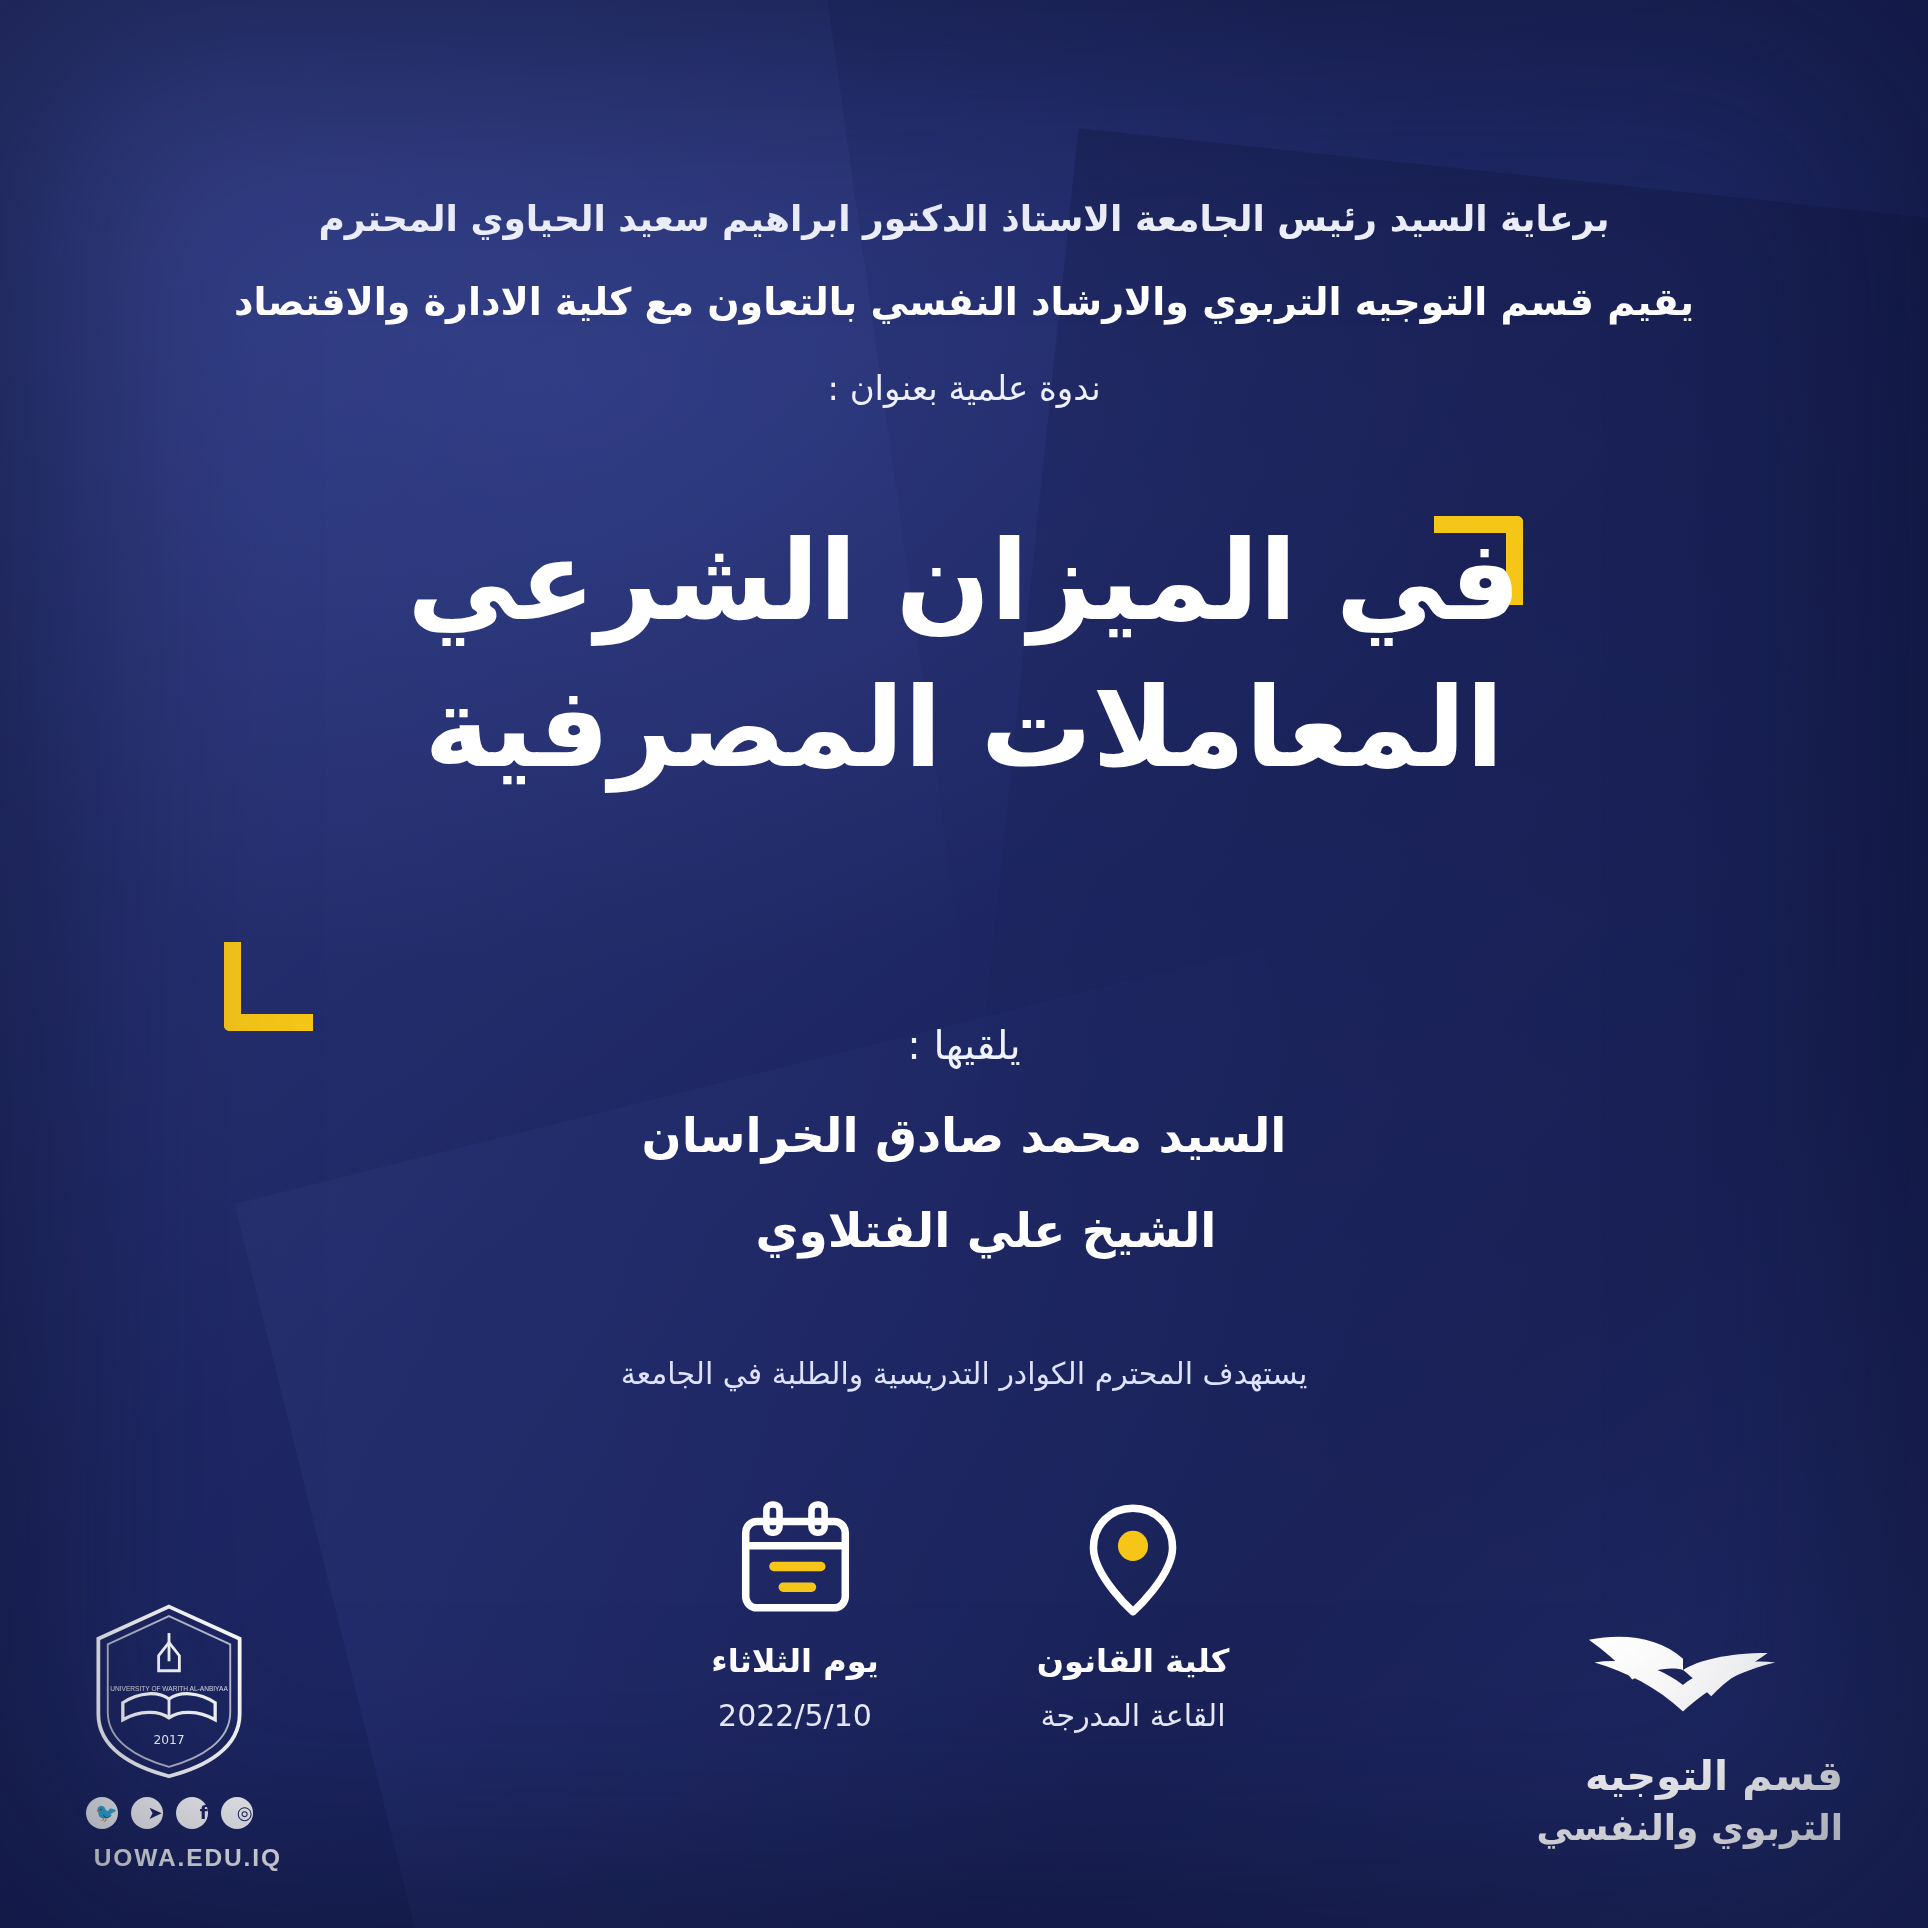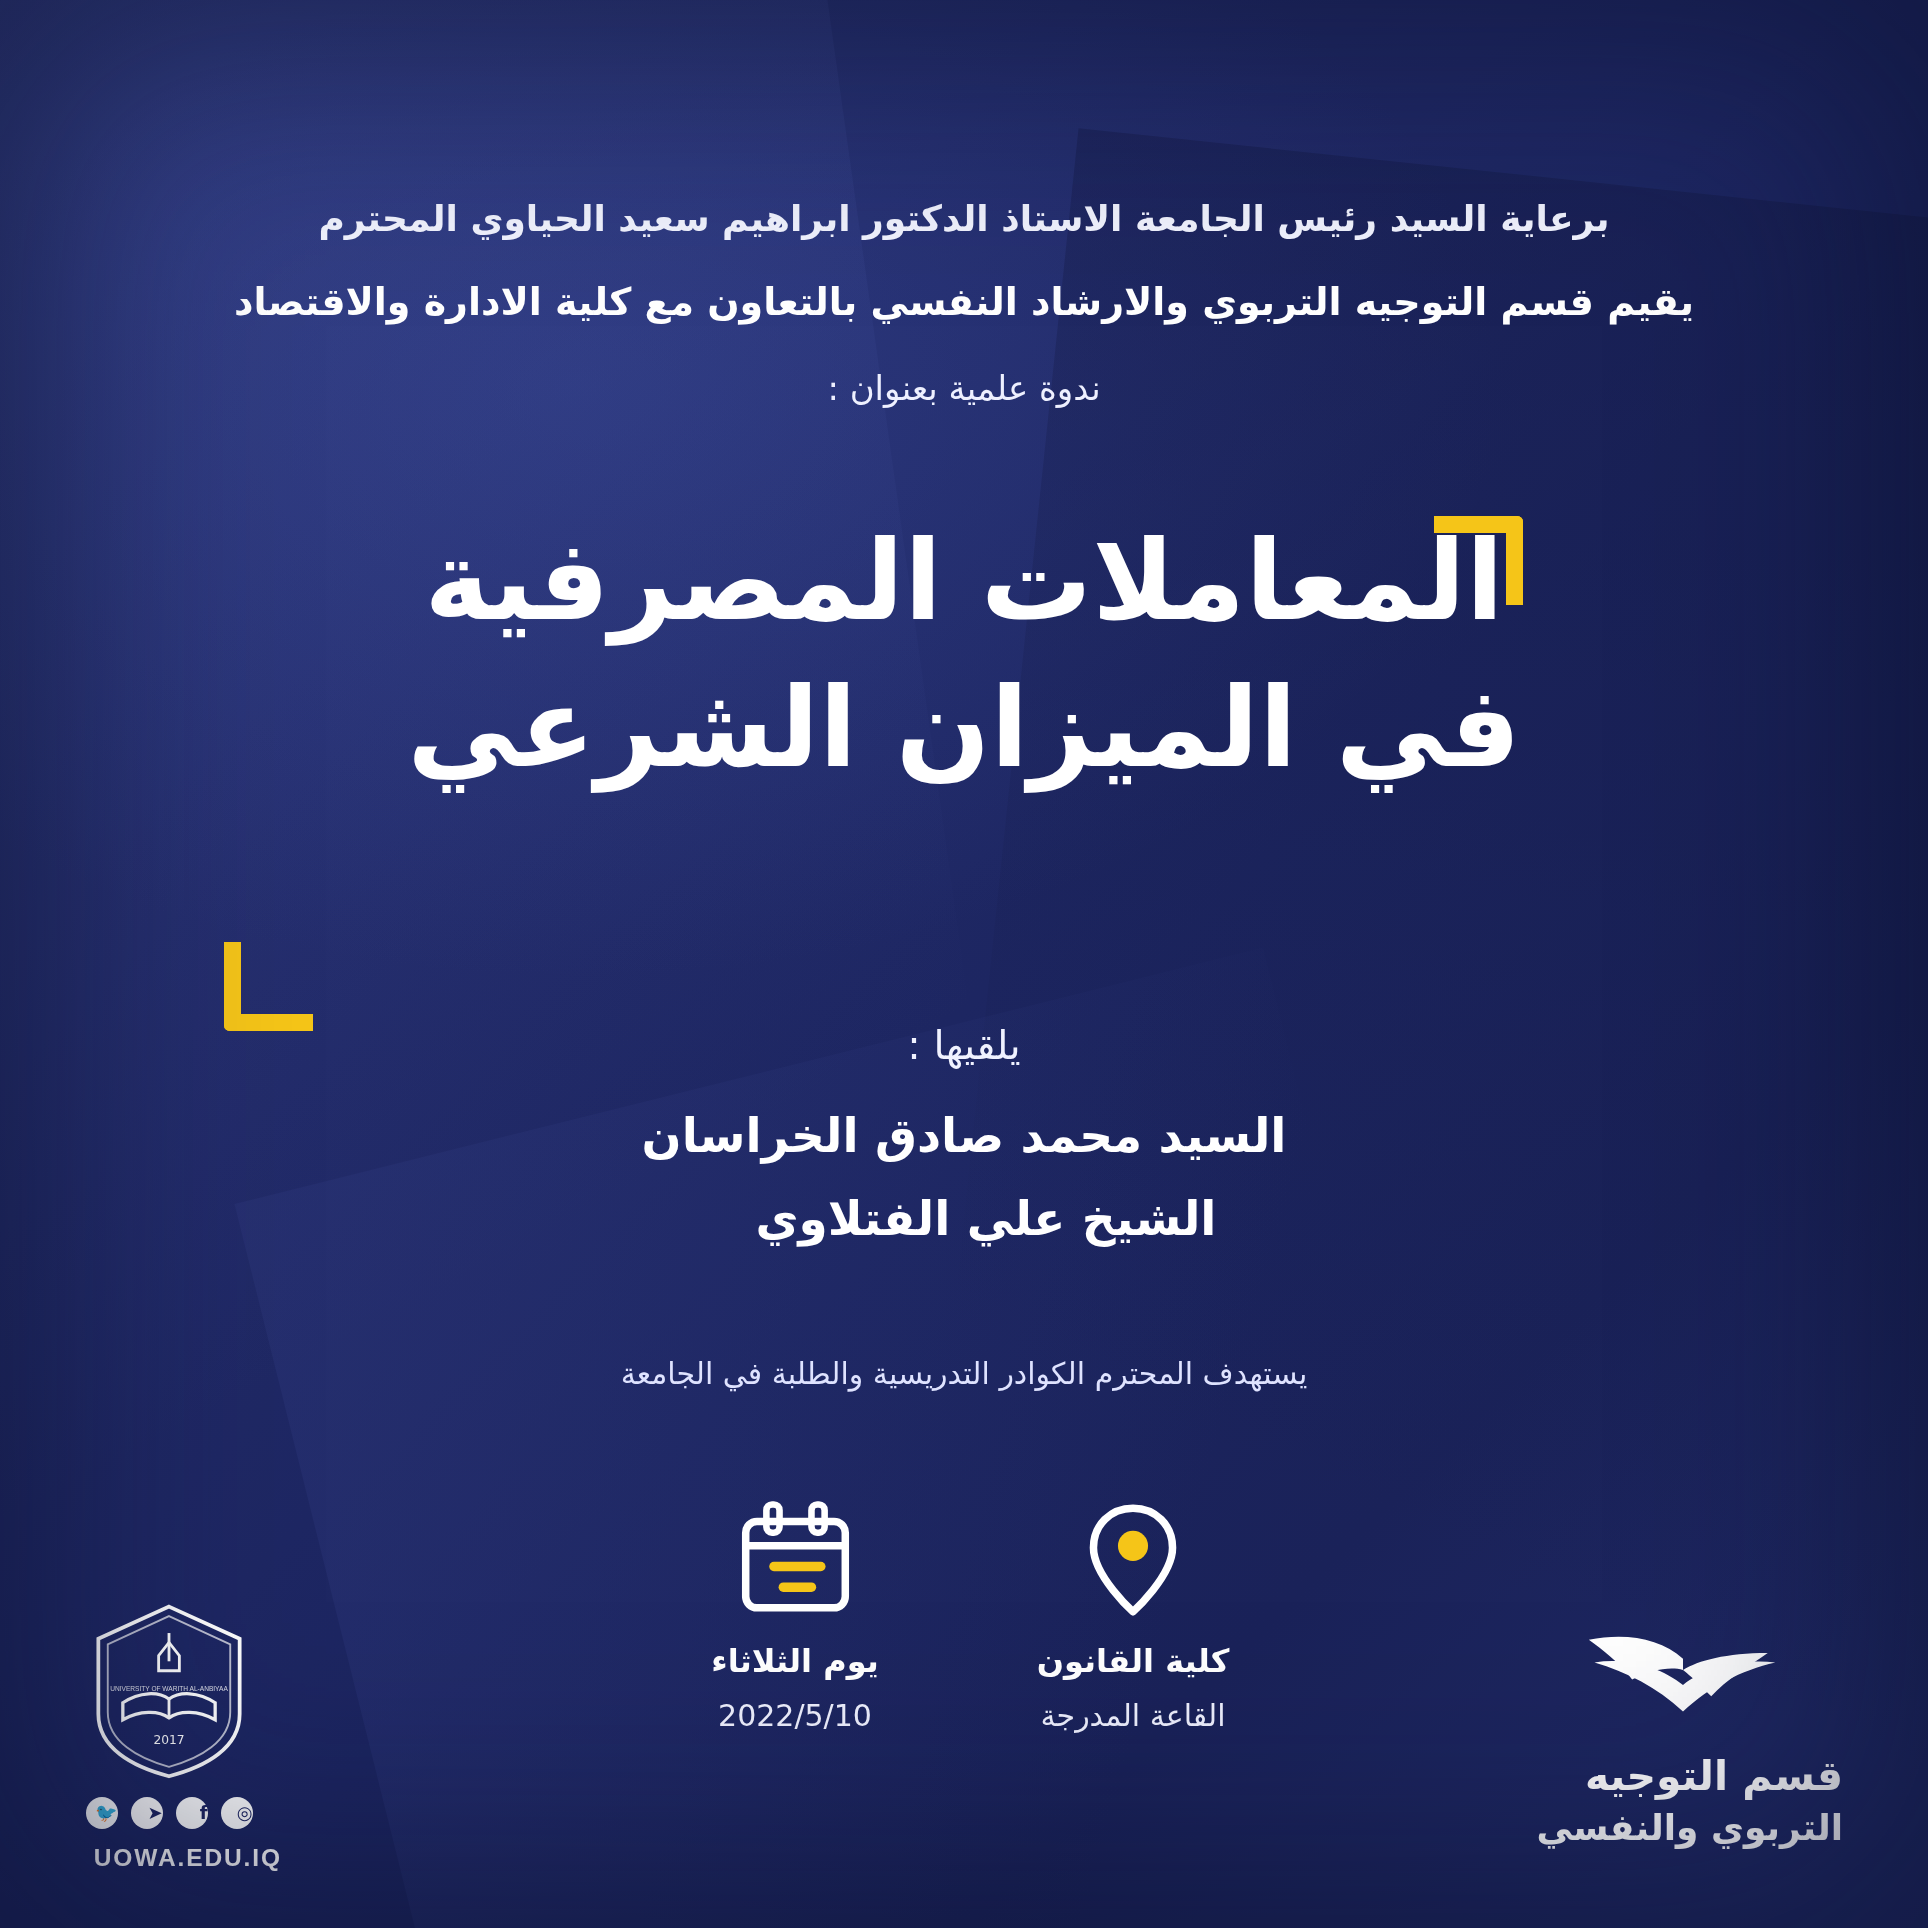--- a/index.html
+++ b/index.html
@@ -133,21 +133,21 @@
     font-weight: 500;
     color: #f0f2ff;
   }
   .speakers .name {
     font-size: 47px;
     font-weight: 700;
     color: #ffffff;
     margin-top: 40px;
   }
   .speakers .name + .name {
-    margin-top: 28px;
+    margin-top: 40px;
     padding-left: 44px;
   }
   .audience {
     position: absolute;
     top: 1356px;
     left: 0;
     right: 0;
     text-align: center;
     font-size: 30px;
     font-weight: 500;
@@ -262,22 +262,22 @@
 
   <div class="header">
     <div class="line1">برعاية السيد رئيس الجامعة الاستاذ الدكتور ابراهيم سعيد الحياوي المحترم</div>
     <div class="line2">يقيم قسم التوجيه التربوي والارشاد النفسي بالتعاون مع كلية الادارة والاقتصاد</div>
     <div class="line3">ندوة علمية بعنوان :</div>
   </div>
 
   <div class="corner corner-tr"></div>
   <div class="corner corner-bl"></div>
   <div class="title-wrap">
+    <div class="title">في الميزان الشرعي</div>
     <div class="title">المعاملات المصرفية</div>
-    <div class="title">في الميزان الشرعي</div>
   </div>
 
   <div class="speakers">
     <div class="intro">يلقيها :</div>
     <div class="name">السيد محمد صادق الخراسان</div>
     <div class="name">الشيخ علي الفتلاوي</div>
   </div>
 
   <div class="audience">يستهدف المحترم الكوادر التدريسية والطلبة في الجامعة</div>
 

